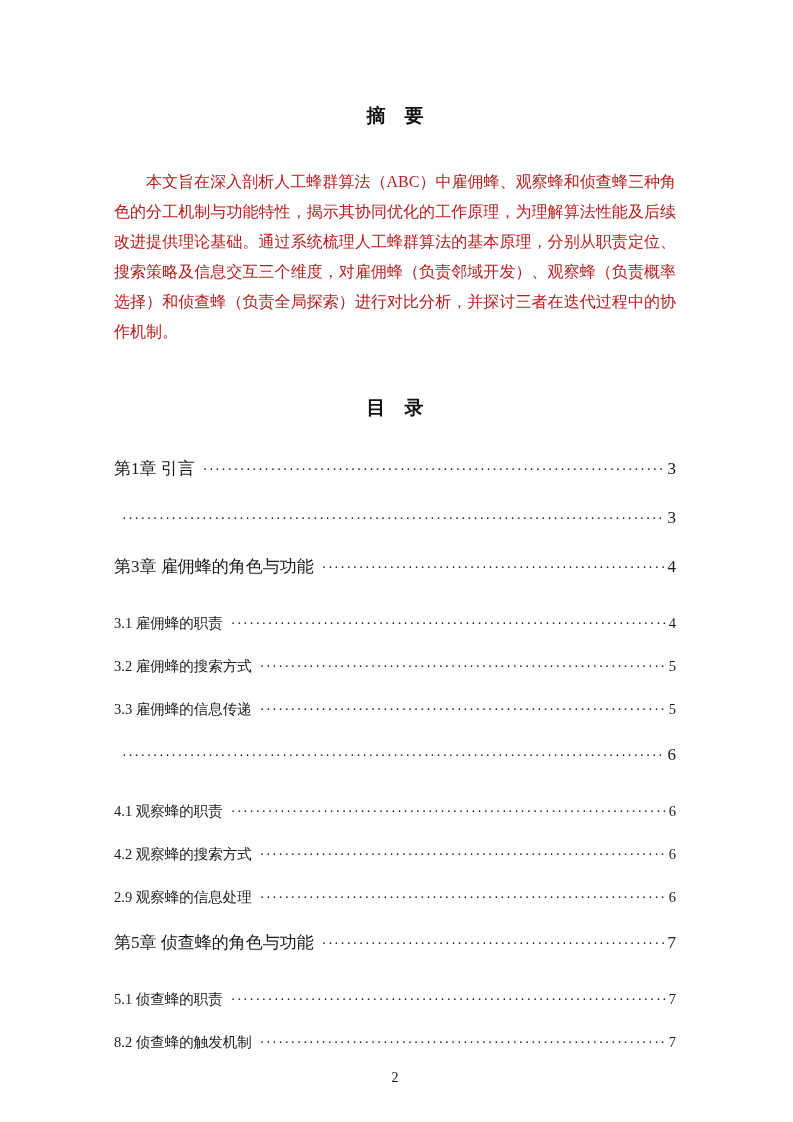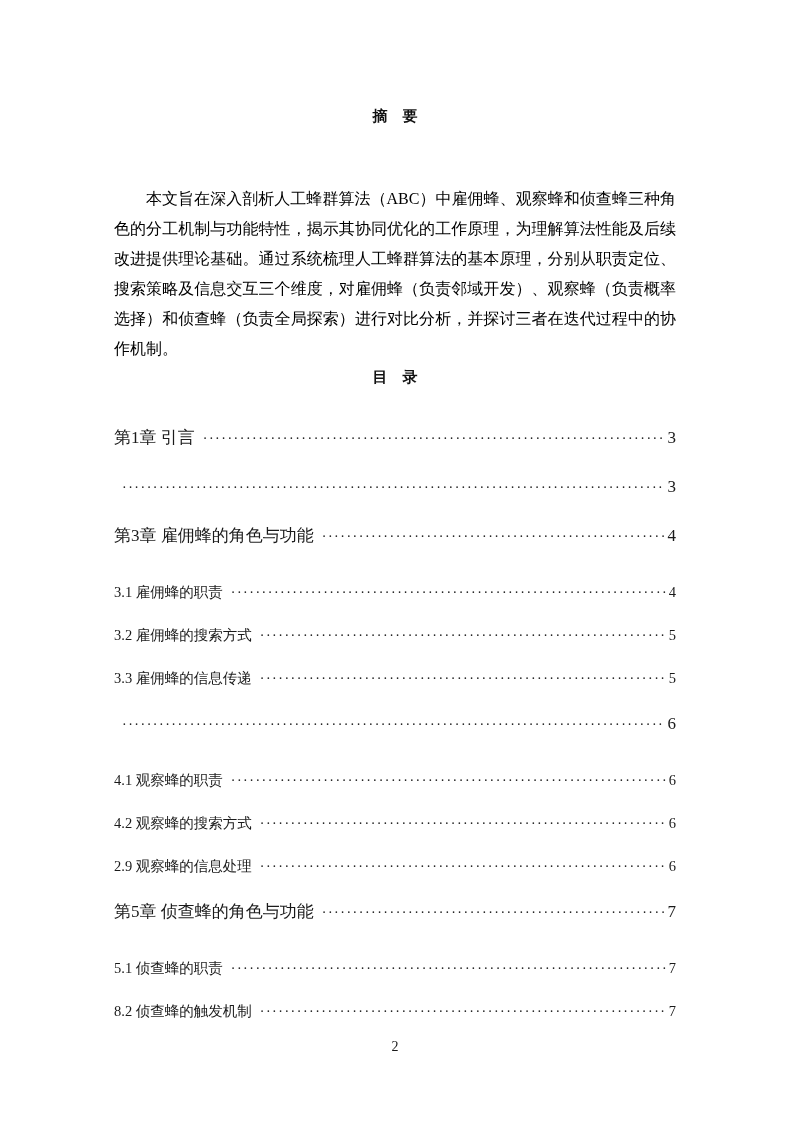--- a/index.html
+++ b/index.html
@@ -15,33 +15,34 @@
     position: relative;
     width: 793px;
     height: 1122px;
     background: #ffffff;
     padding: 103px 117px 0 114px;
   }
   .doc-title {
     text-align: center;
     font-family: "Liberation Sans", "DejaVu Sans", sans-serif;
     font-weight: bold;
-    font-size: 15px;
+    font-size: 19px;
     line-height: 26px;
     color: #111;
   }
   .abstract-text {
-    margin-top: 55px;
+    margin-top: 38px;
     font-size: 16px;
     line-height: 30px;
     text-align: justify;
     text-indent: 2em;
-    color: #000000;
+    color: #b91c1c;
   }
   .toc-title {
+    margin-top: 48px;
   }
   .toc { display: block; }
   .toc-row {
     display: flex;
     align-items: baseline;
     width: 100%;
   }
   .toc-row.chapter {
     font-size: 17px;
     line-height: 24px;

